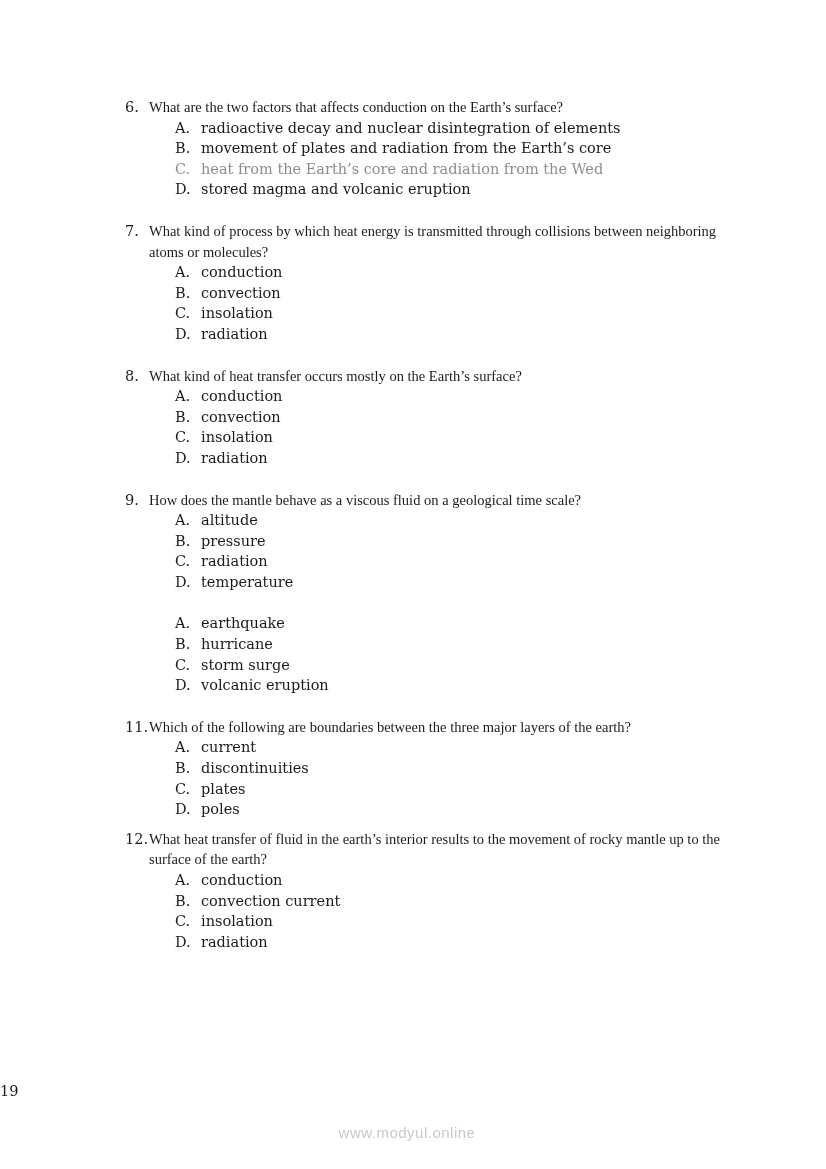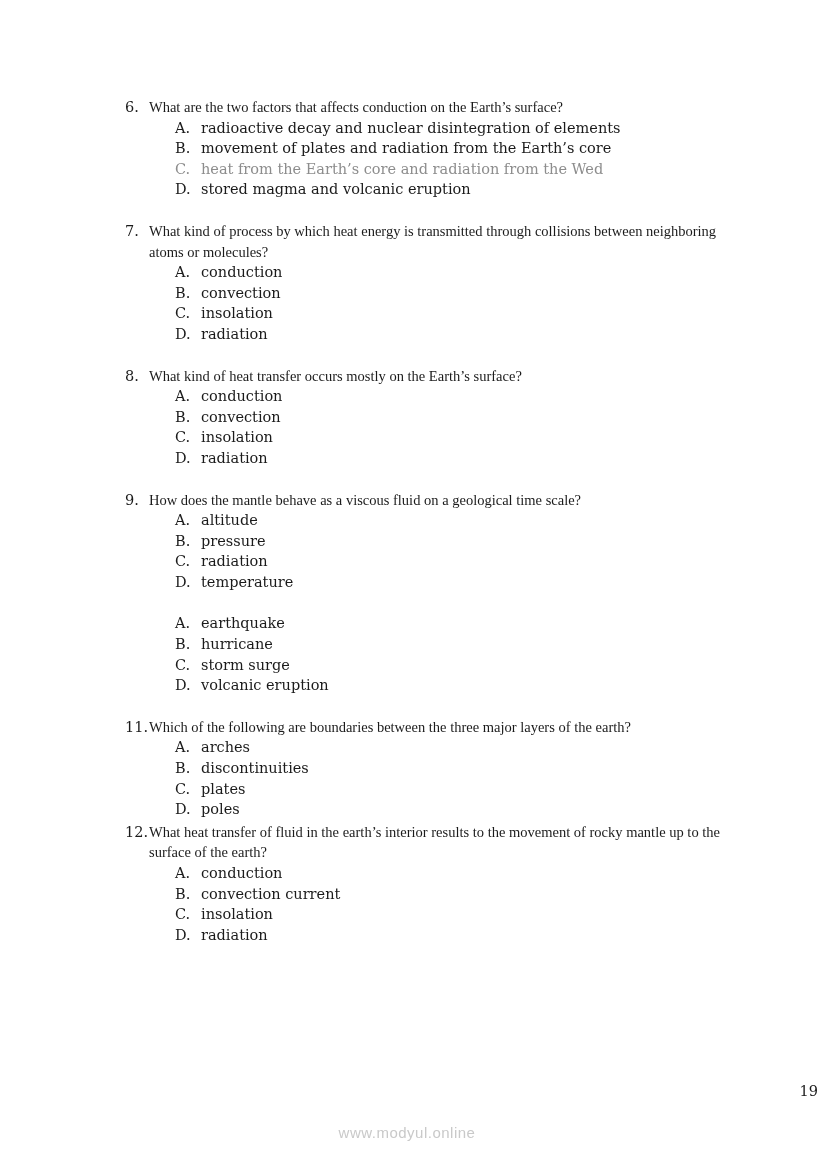--- a/index.html
+++ b/index.html
@@ -26,21 +26,21 @@
     left: 125px;
     width: 608px;
     font-size: 14.5px;
     line-height: 20.6px;
   }
   .question {
     margin-bottom: 21px;
   }
   
   .question:nth-child(6) {
-    margin-bottom: 2px;
+    margin-bottom: 9px;
   }
   .q-row {
     display: flex;
     align-items: flex-start;
   }
   .q-num {
     flex: 0 0 24px;
     white-space: nowrap;
   }
   .q-text {
@@ -57,22 +57,22 @@
   .opt-label {
     flex: 0 0 26px;
   }
   .opt-text {
     flex: 1;
   }
   .page-number {
     position: absolute;
     top: 1083px;
     left: 0;
-    right: 8px;
-    text-align: right;
+    right: 0;
+    text-align: left;
     font-size: 14.5px;
     color: #1b1b1b;
   }
   .watermark {
     position: absolute;
     top: 1124px;
     left: 0;
     right: 12px;
     text-align: center;
     font-family: "Liberation Sans", "DejaVu Sans", sans-serif;
@@ -205,21 +205,21 @@
         </div>
       </div>
       <div class="question">
         <div class="q-row">
           <span class="q-num">11.</span>
           <div class="q-text">Which of the following are boundaries between the three major layers of the earth?</div>
         </div>
         <div class="options">
           <div class="opt">
             <span class="opt-label">A.</span>
-            <div class="opt-text">arches</div>
+            <div class="opt-text">current</div>
           </div>
           <div class="opt">
             <span class="opt-label">B.</span>
             <div class="opt-text">discontinuities</div>
           </div>
           <div class="opt">
             <span class="opt-label">C.</span>
             <div class="opt-text">plates</div>
           </div>
           <div class="opt">

